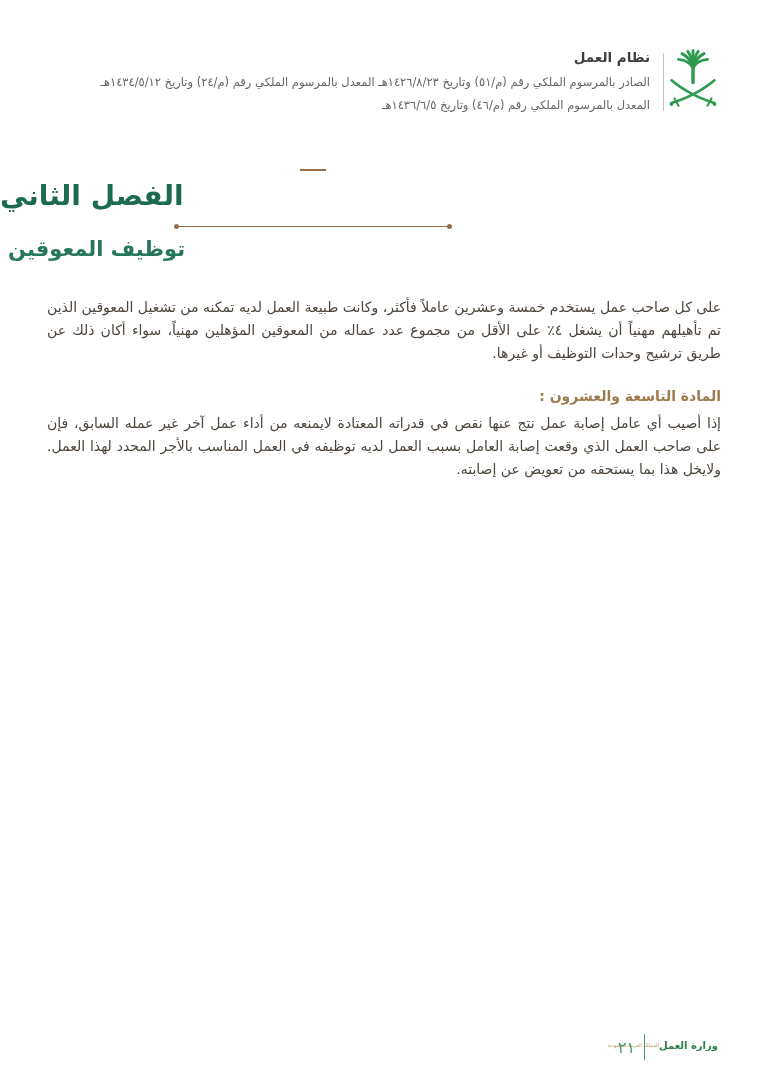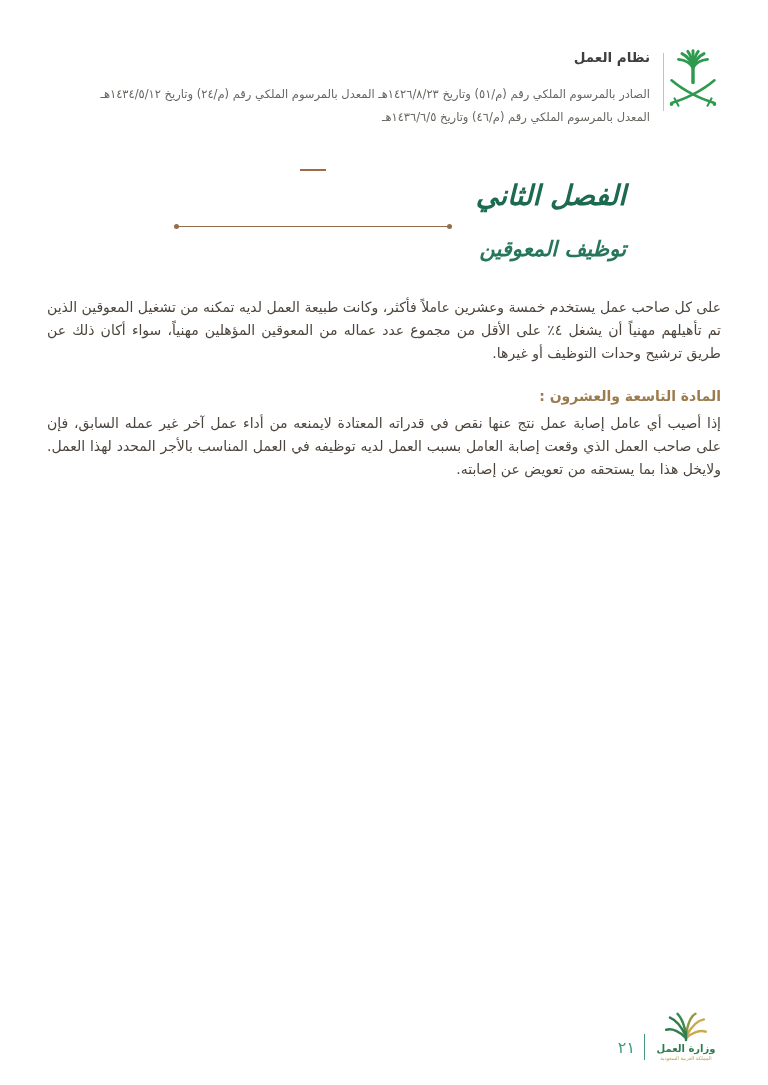--- a/index.html
+++ b/index.html
@@ -16,44 +16,44 @@
     --ministry_gold:#b59a4e;
   }
   *{margin:0;padding:0;box-sizing:border-box;}
   html,body{background:#ffffff;}
   body{font-family:"DejaVu Sans",sans-serif;}
   .page{position:relative;width:768px;height:1085px;background:#ffffff;overflow:hidden;margin:0 auto;}
 
   
   .header{position:absolute;top:45px;right:46px;display:flex;flex-direction:row;align-items:flex-start;}
   .header-text{direction:rtl;text-align:right;margin-top:4px;margin-left:7px;width:600px;}
-  .header-title{font-size:13.5px;font-weight:bold;color:var(--header_title);margin-bottom:18px;white-space:nowrap;}
+  .header-title{font-size:13.5px;font-weight:bold;color:var(--header_title);margin-bottom:6px;white-space:nowrap;}
   .header-line{font-size:11.5px;color:var(--header_text);line-height:23px;white-space:nowrap;}
   .header-vline{width:1px;height:58px;background:#c3c3c3;margin-top:8px;margin-left:13px;}
   .emblem{width:58px;height:70px;}
 
   
-  .chapter{position:absolute;top:169px;left:0;width:626px;text-align:right;font-style:italic;}
+  .chapter{position:absolute;top:169px;left:0;width:626px;text-align:left;}
   .chapter-top-rule{width:26px;height:2px;background:#a06a48;margin:0 auto 8px auto;}
   .chapter-title{font-size:28px;font-weight:bold;color:var(--chapter_green);line-height:34px;}
   .chapter-divider{position:relative;width:274px;height:1px;background:var(--rule_brown);margin:13px auto 7px auto;}
   .chapter-divider .dot{position:absolute;top:-2px;width:5px;height:5px;border-radius:50%;background:var(--rule_brown);}
   .chapter-divider .dot.right{right:-2px;}
   .chapter-divider .dot.left{left:-2px;}
   .chapter-subtitle{font-size:21px;font-weight:bold;color:var(--subtitle_green);line-height:30px;padding-left:8px;}
 
   
   .content{position:absolute;top:296px;right:47px;width:674px;direction:rtl;text-align:justify;}
   .article{margin-bottom:20px;}
   .article-heading{font-size:14px;font-weight:bold;color:var(--article_gold);line-height:22px;margin-bottom:5px;}
   .article p{font-size:14px;color:var(--body_text);line-height:23px;margin:0 0 10px 0;}
 
   
   .footer{position:absolute;right:50px;bottom:23px;display:flex;direction:rtl;align-items:flex-end;}
-  .ministry-logo{display:flex;flex-direction:column;align-items:center;width:64px;}
+  .ministry-logo{display:flex;flex-direction:row;align-items:center;width:64px;}
   .ministry-palm{width:46px;height:32px;margin-bottom:1px;}
   .ministry-name{font-size:10px;font-weight:bold;color:var(--ministry_green);line-height:12px;white-space:nowrap;}
   .ministry-sub{font-size:5px;color:var(--ministry_gold);line-height:7px;white-space:nowrap;}
   .footer-vline{width:1px;height:26px;background:var(--footer_green);margin:0 9px 2px 9px;}
   .page-number{font-size:16px;color:var(--footer_green);line-height:26px;margin-bottom:1px;}
 </style>
 </head>
 <body>
 
 <div class="page">

